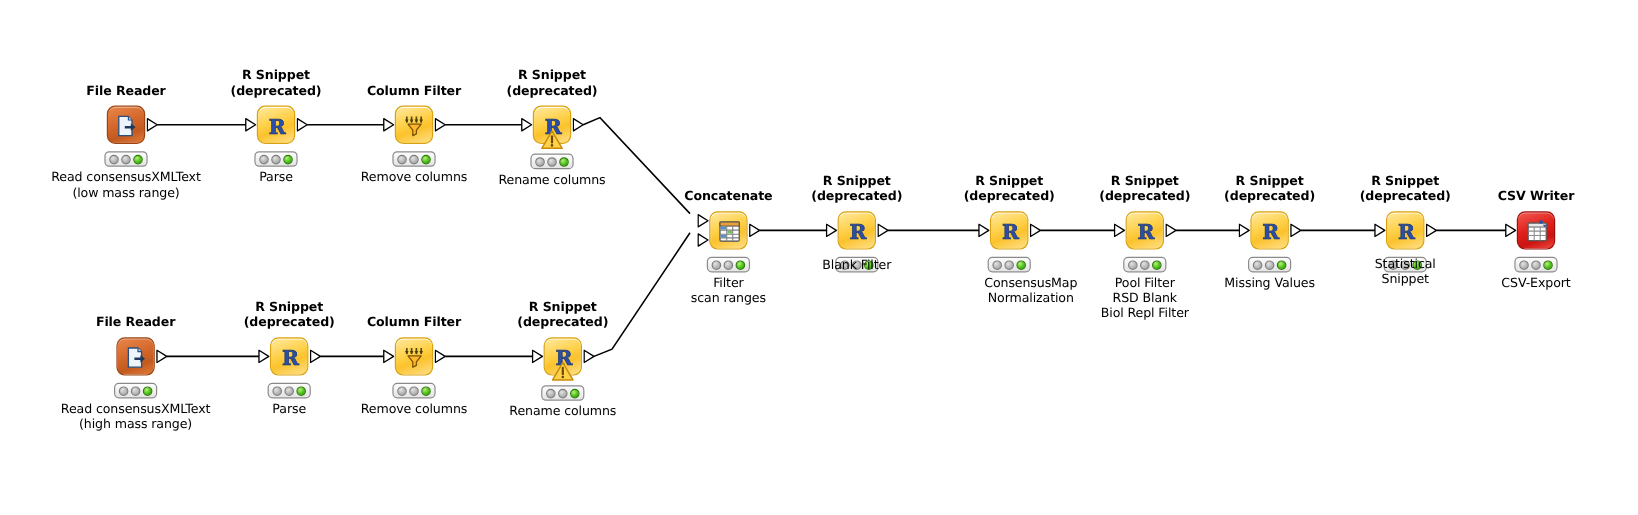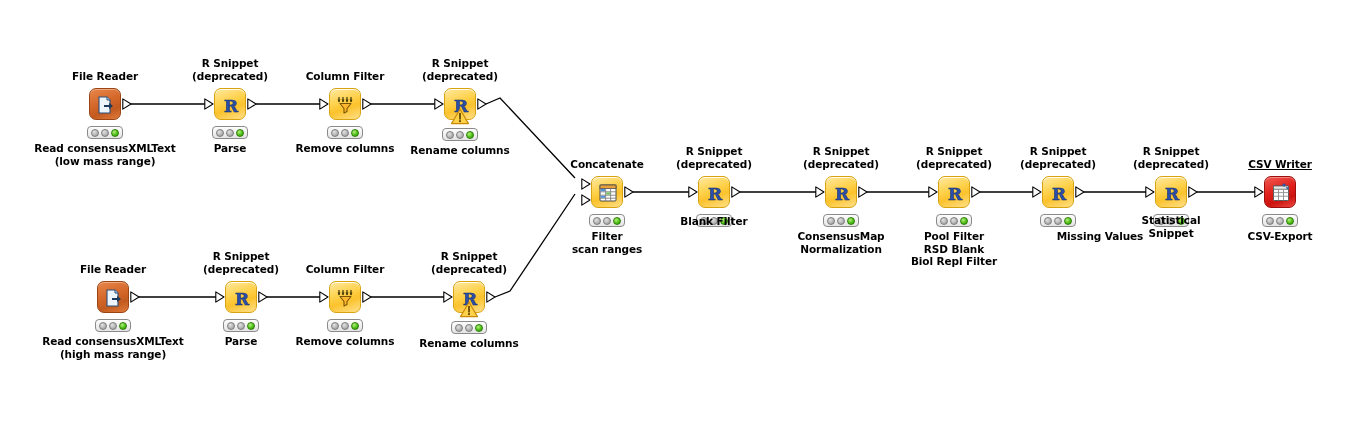--- a/index.html
+++ b/index.html
@@ -136,21 +136,21 @@
   .node.has-warn .status { top: 38px; }
   
   .node-label {
     position: absolute;
     left: 50%;
     transform: translateX(-50%);
     top: 54px;
     text-align: center;
     white-space: nowrap;
     font-size: 10.5px;
-    font-weight: bold;
+    font-weight: normal;
     color: #000000;
     line-height: 12.5px;
     letter-spacing: -0.1px;
   }
   .node-label .lbl-line { display: block; }
   .node.has-warn .node-label { top: 54px; }
 </style>
 </head>
 <body>
 
@@ -527,21 +527,21 @@
         <div class="port-wrap out">
           <svg width="10" height="12" viewBox="0 0 10 12" class="port-tri">
             <path d="M0.8 0.9 L9 6 L0.8 11.1 z" fill="#ffffff" stroke="#000000" stroke-width="1.1" stroke-linejoin="round"></path>
           </svg>
         </div>
         <div class="status" style="top: 38px;">
           <div class="bulb off"></div>
           <div class="bulb off"></div>
           <div class="bulb green"></div>
         </div>
-        <div class="node-label" style="top: 54px;">
+        <div class="node-label" style="top: 54px; margin-left: 18px;">
           <span class="lbl-line">ConsensusMap</span>
           <span class="lbl-line">Normalization</span>
         </div>
       </div>
       <div class="node" style="left: 954px; top: 176px;">
         <div class="node-title" style="top: -31px;">
           <span class="ttl-line">R Snippet</span>
           <span class="ttl-line">(deprecated)</span>
         </div>
         <div class="node-box nb-yellow">
@@ -592,21 +592,21 @@
         <div class="port-wrap out">
           <svg width="10" height="12" viewBox="0 0 10 12" class="port-tri">
             <path d="M0.8 0.9 L9 6 L0.8 11.1 z" fill="#ffffff" stroke="#000000" stroke-width="1.1" stroke-linejoin="round"></path>
           </svg>
         </div>
         <div class="status" style="top: 38px;">
           <div class="bulb off"></div>
           <div class="bulb off"></div>
           <div class="bulb green"></div>
         </div>
-        <div class="node-label" style="top: 54px; margin-left: 42px;">
+        <div class="node-label" style="top: 54px;">
           <span class="lbl-line">Missing Values</span>
         </div>
       </div>
       <div class="node" style="left: 1171px; top: 176px;">
         <div class="node-title" style="top: -31px;">
           <span class="ttl-line">R Snippet</span>
           <span class="ttl-line">(deprecated)</span>
         </div>
         <div class="node-box nb-yellow">
           <div class="node-icon">
@@ -629,21 +629,21 @@
           <div class="bulb off"></div>
           <div class="bulb off"></div>
           <div class="bulb green"></div>
         </div>
         <div class="node-label" style="top: 38px;">
           <span class="lbl-line">Statistical</span>
           <span class="lbl-line">Snippet</span>
         </div>
       </div>
       <div class="node" style="left: 1280px; top: 176px;">
-        <div class="node-title" style="top: -18.5px; text-decoration: underline;">
+        <div class="node-title" style="top: -18.5px;">
           <span class="ttl-line">CSV Writer</span>
         </div>
         <div class="node-box nb-red">
           <div class="node-icon">
             <svg width="22" height="22" viewBox="0 0 22 22">
               <rect x="3.5" y="4" width="15" height="14.5" rx="0.8" fill="#ffffff" stroke="#5a5a5a" stroke-width="1"></rect>
               <rect x="3.5" y="4" width="15" height="3.2" fill="#e9e9e9" stroke="#5a5a5a" stroke-width="0.8"></rect>
               <path d="M3.5 10.6 h15 M3.5 14.2 h15" stroke="#8d8d8d" stroke-width="0.9"></path>
               <path d="M8.5 7.2 v11.3 M13.5 7.2 v11.3" stroke="#8d8d8d" stroke-width="0.9"></path>
               <path d="M12.5 3 h3.2 M14.1 1.4 v3.2" stroke="#2b56a8" stroke-width="1.6"></path>

